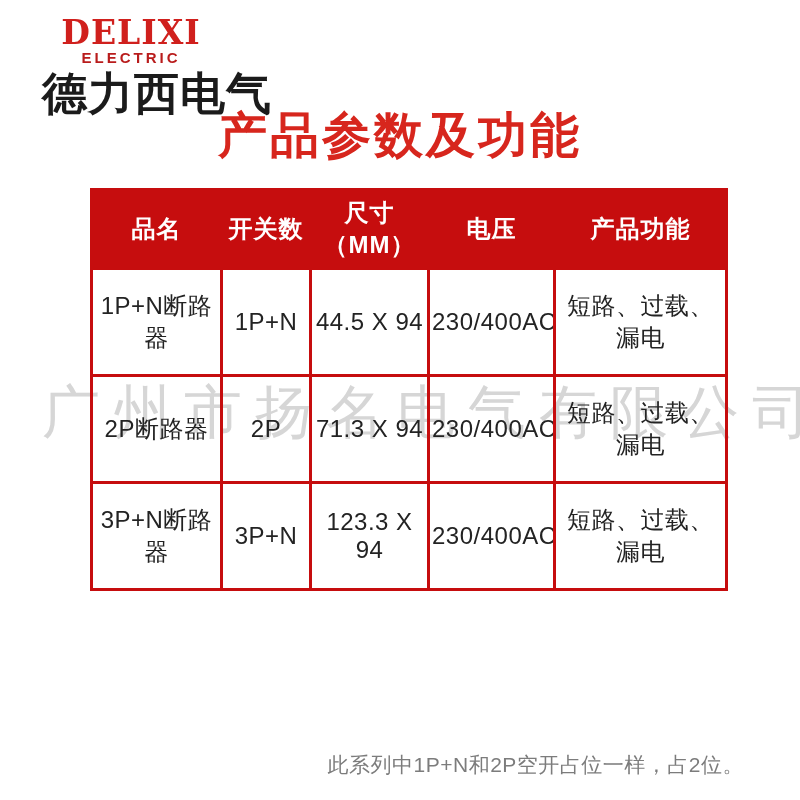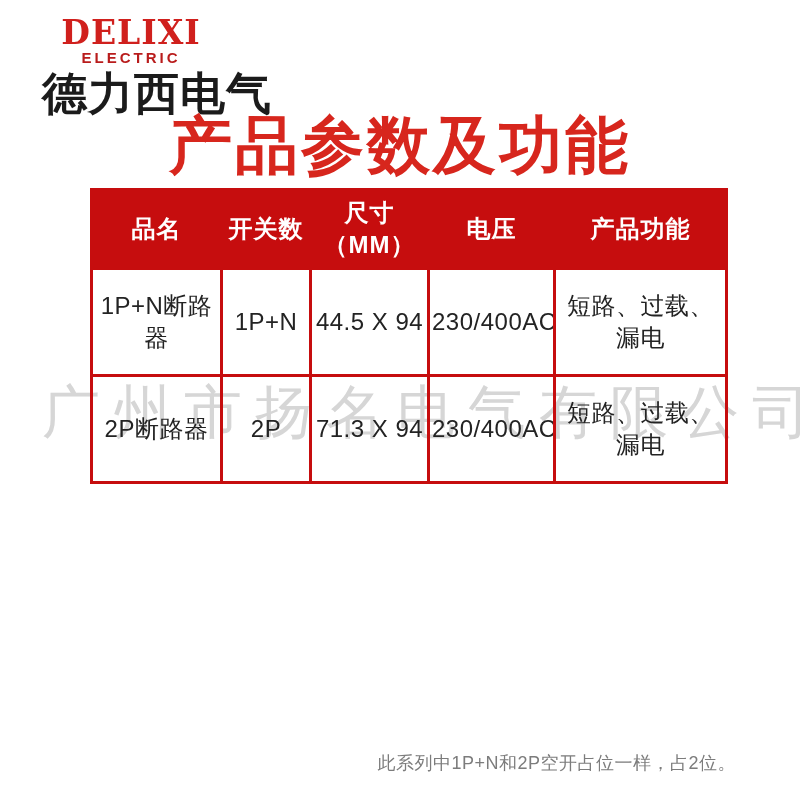--- a/index.html
+++ b/index.html
@@ -49,21 +49,21 @@
     margin-top: 2px;
     white-space: nowrap;
   }
 
   
   .title {
     position: absolute;
     left: 0; top: 103px; width: 800px;
     margin: 0;
     text-align: center;
-    font-size: 63px;
+    font-size: 49px;
     font-weight: bold;
     letter-spacing: 3px;
     color: #d7261d;
   }
 
   
   .watermark {
     position: absolute;
     left: 42px; top: 374px;
     z-index: 1;
@@ -103,22 +103,22 @@
     background: transparent;
     color: #232323;
     font-size: 24px;
     height: 104px;
     letter-spacing: 0.5px;
   }
 
   
   .note {
     position: absolute;
-    top: 751px; right: 64px;
-    font-size: 18px;
+    top: 751px; right: 56px;
+    font-size: 21px;
     color: #7c7c7c;
     letter-spacing: 0.5px;
     white-space: nowrap;
   }
 </style>
 </head>
 <body>
 
 <div class="page">
 
@@ -157,18 +157,25 @@
         <td>230/400AC</td>
         <td>短路、过载、漏电</td>
       </tr>
       <tr>
         <td>2P断路器</td>
         <td>2P</td>
         <td>71.3 X 94</td>
         <td>230/400AC</td>
         <td>短路、过载、漏电</td>
       </tr>
+      <tr>
+        <td>3P+N断路器</td>
+        <td>3P+N</td>
+        <td>123.3 X 94</td>
+        <td>230/400AC</td>
+        <td>短路、过载、漏电</td>
+      </tr>
     </tbody>
   </table>
 
   <div class="note">此系列中1P+N和2P空开占位一样，占2位。</div>
 
 </div>
 
 </body></html>

